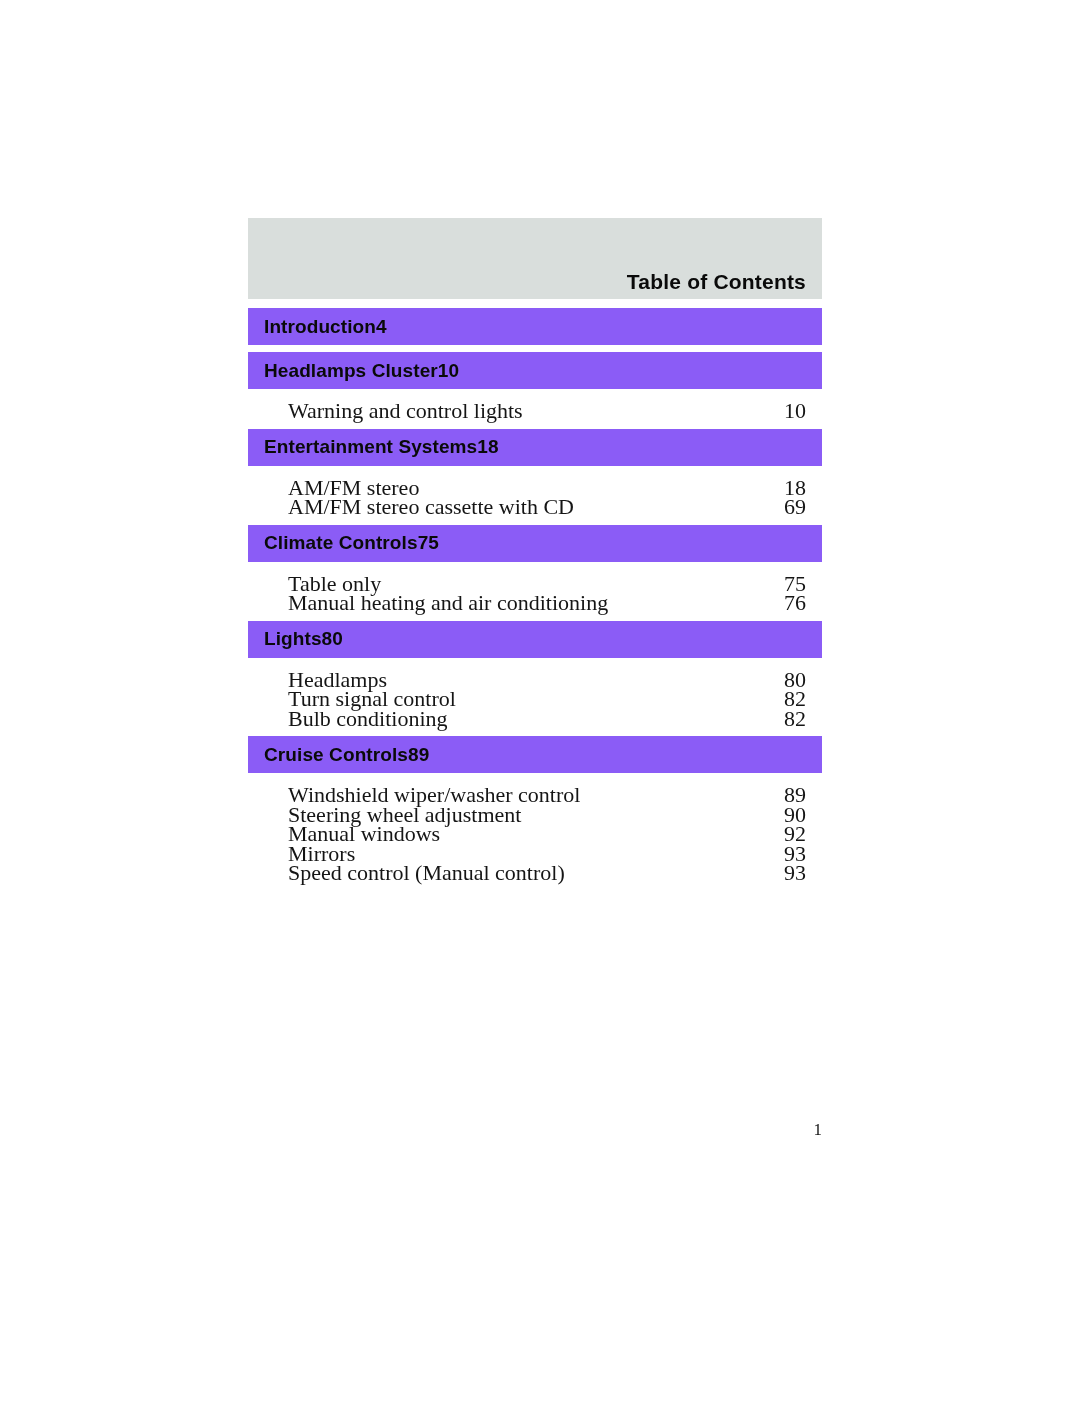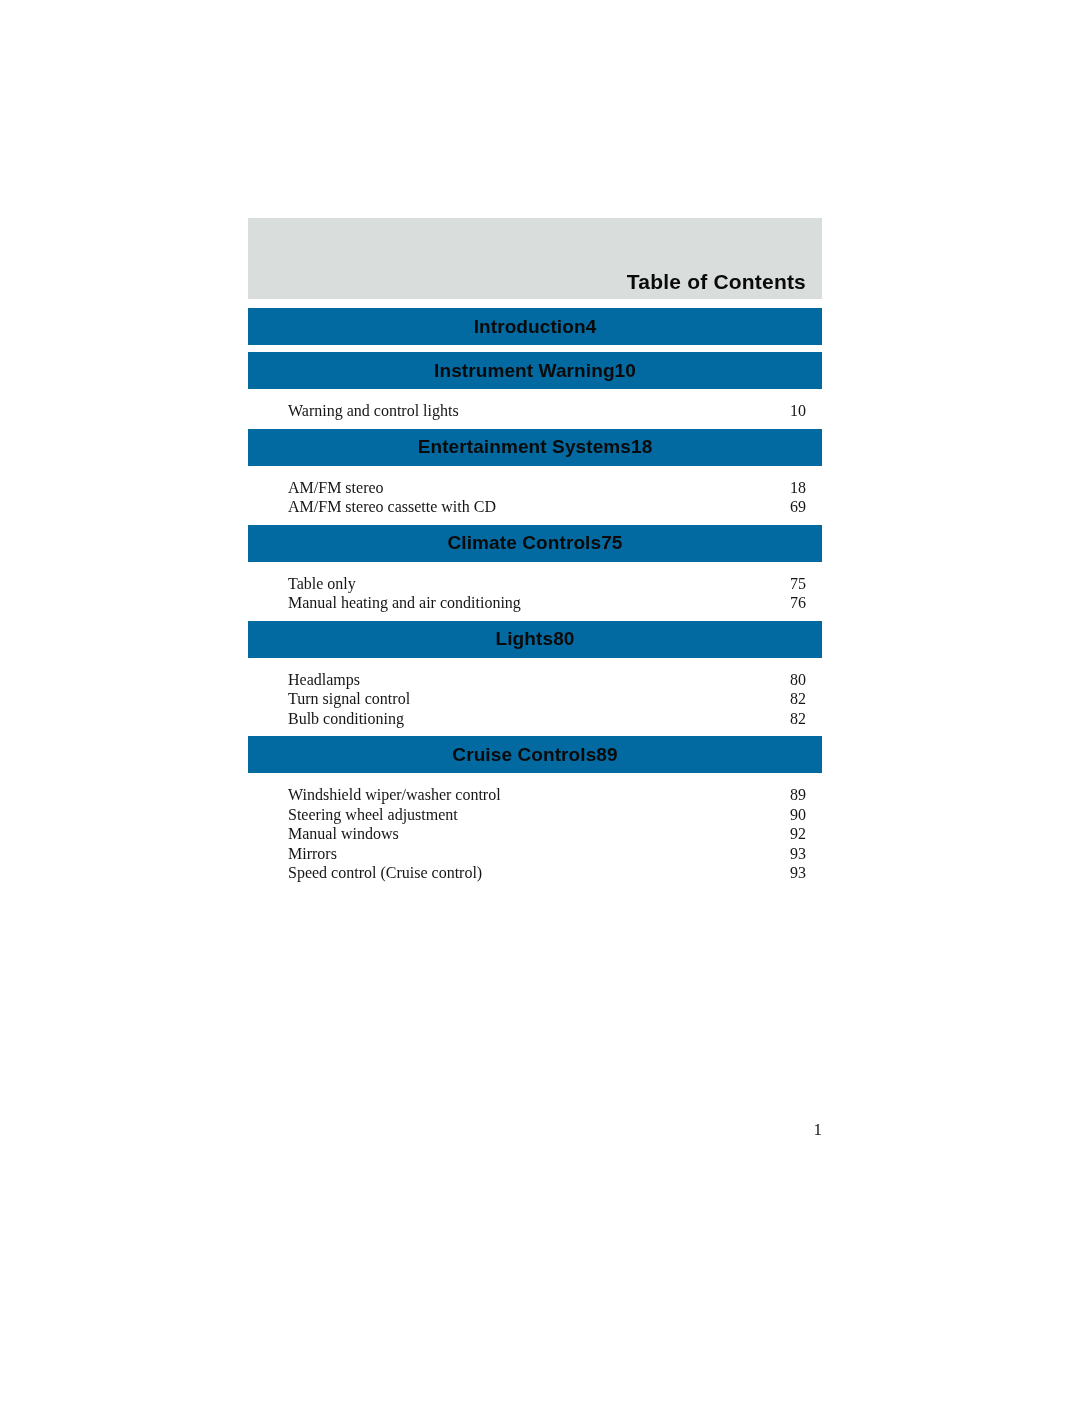--- a/index.html
+++ b/index.html
@@ -33,43 +33,43 @@
     margin: 0;
     font-family: "Liberation Sans", sans-serif;
     font-weight: bold;
     font-size: 21px;
     line-height: 1;
     color: #0a0a0a;
     letter-spacing: 0.2px;
   }
   .section-bar {
     height: 37px;
-    background: #0369a1;
+    background: #8b5cf6;
     display: flex;
     align-items: center;
-    justify-content: center;
+    justify-content: flex-start;
     padding: 12px 16px;
     box-sizing: border-box;
     font-family: "Liberation Sans", sans-serif;
     font-weight: bold;
     font-size: 19px;
     color: #0a0a0a;
     margin-bottom: 7px;
     letter-spacing: 0.1px;
   }
   .sub-list {
     list-style: none;
     margin: 0;
     padding: 5px 16px 8px 40px;
   }
   .sub-list li {
     display: flex;
     align-items: flex-start;
     justify-content: space-between;
-    font-size: 16px;
+    font-size: 22px;
     line-height: 19.5px;
     color: #151515;
   }
   .folio {
     position: absolute;
     right: 266px;
     top: 1120px;
     font-size: 17px;
     color: #151515;
   }
@@ -83,21 +83,21 @@
     <header class="toc-header">
       <h1>Table of Contents</h1>
     </header>
 
     <div class="section-bar">
       <span>Introduction</span>
       <span>4</span>
     </div>
 
     <div class="section-bar">
-      <span>Instrument Warning</span>
+      <span>Headlamps Cluster</span>
       <span>10</span>
     </div>
     <ul class="sub-list">
       <li>
         <span>Warning and control lights</span>
         <span>10</span>
       </li>
     </ul>
 
     <div class="section-bar">
@@ -164,21 +164,21 @@
       </li>
       <li>
         <span>Manual windows</span>
         <span>92</span>
       </li>
       <li>
         <span>Mirrors</span>
         <span>93</span>
       </li>
       <li>
-        <span>Speed control (Cruise control)</span>
+        <span>Speed control (Manual control)</span>
         <span>93</span>
       </li>
     </ul>
 
   </div>
 
   <div class="folio">1</div>
 </div>
 
 </body></html>

